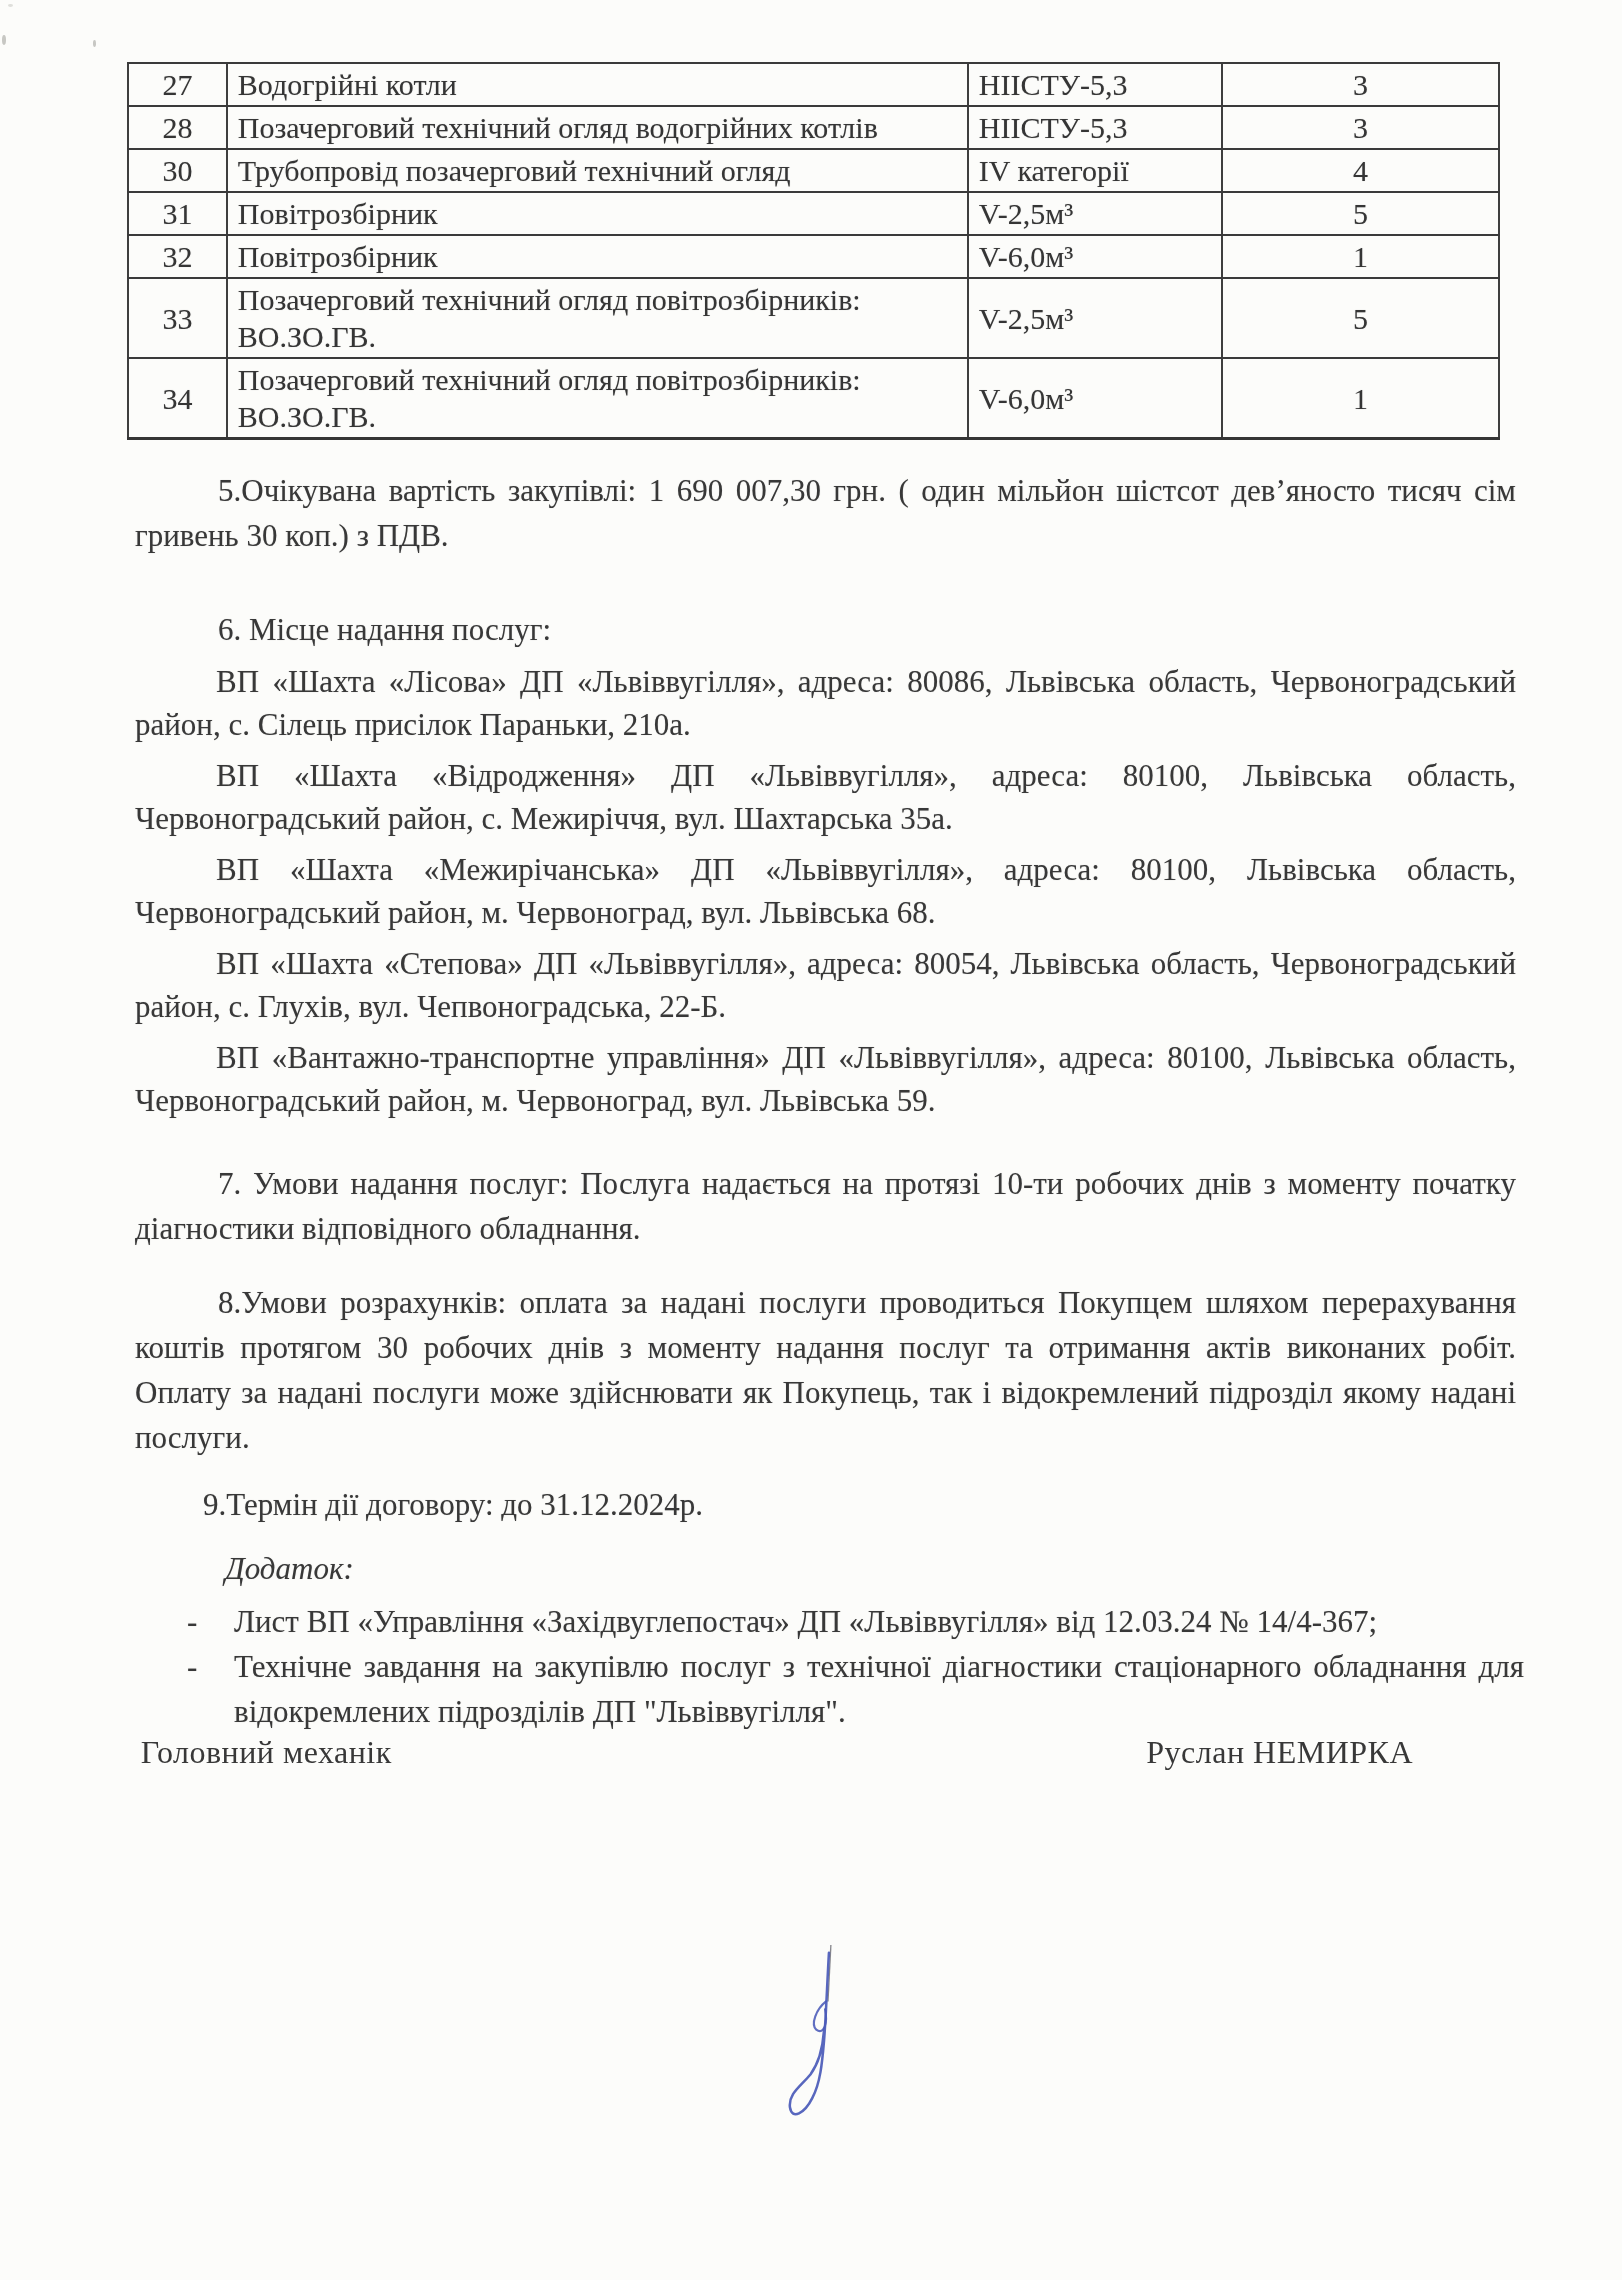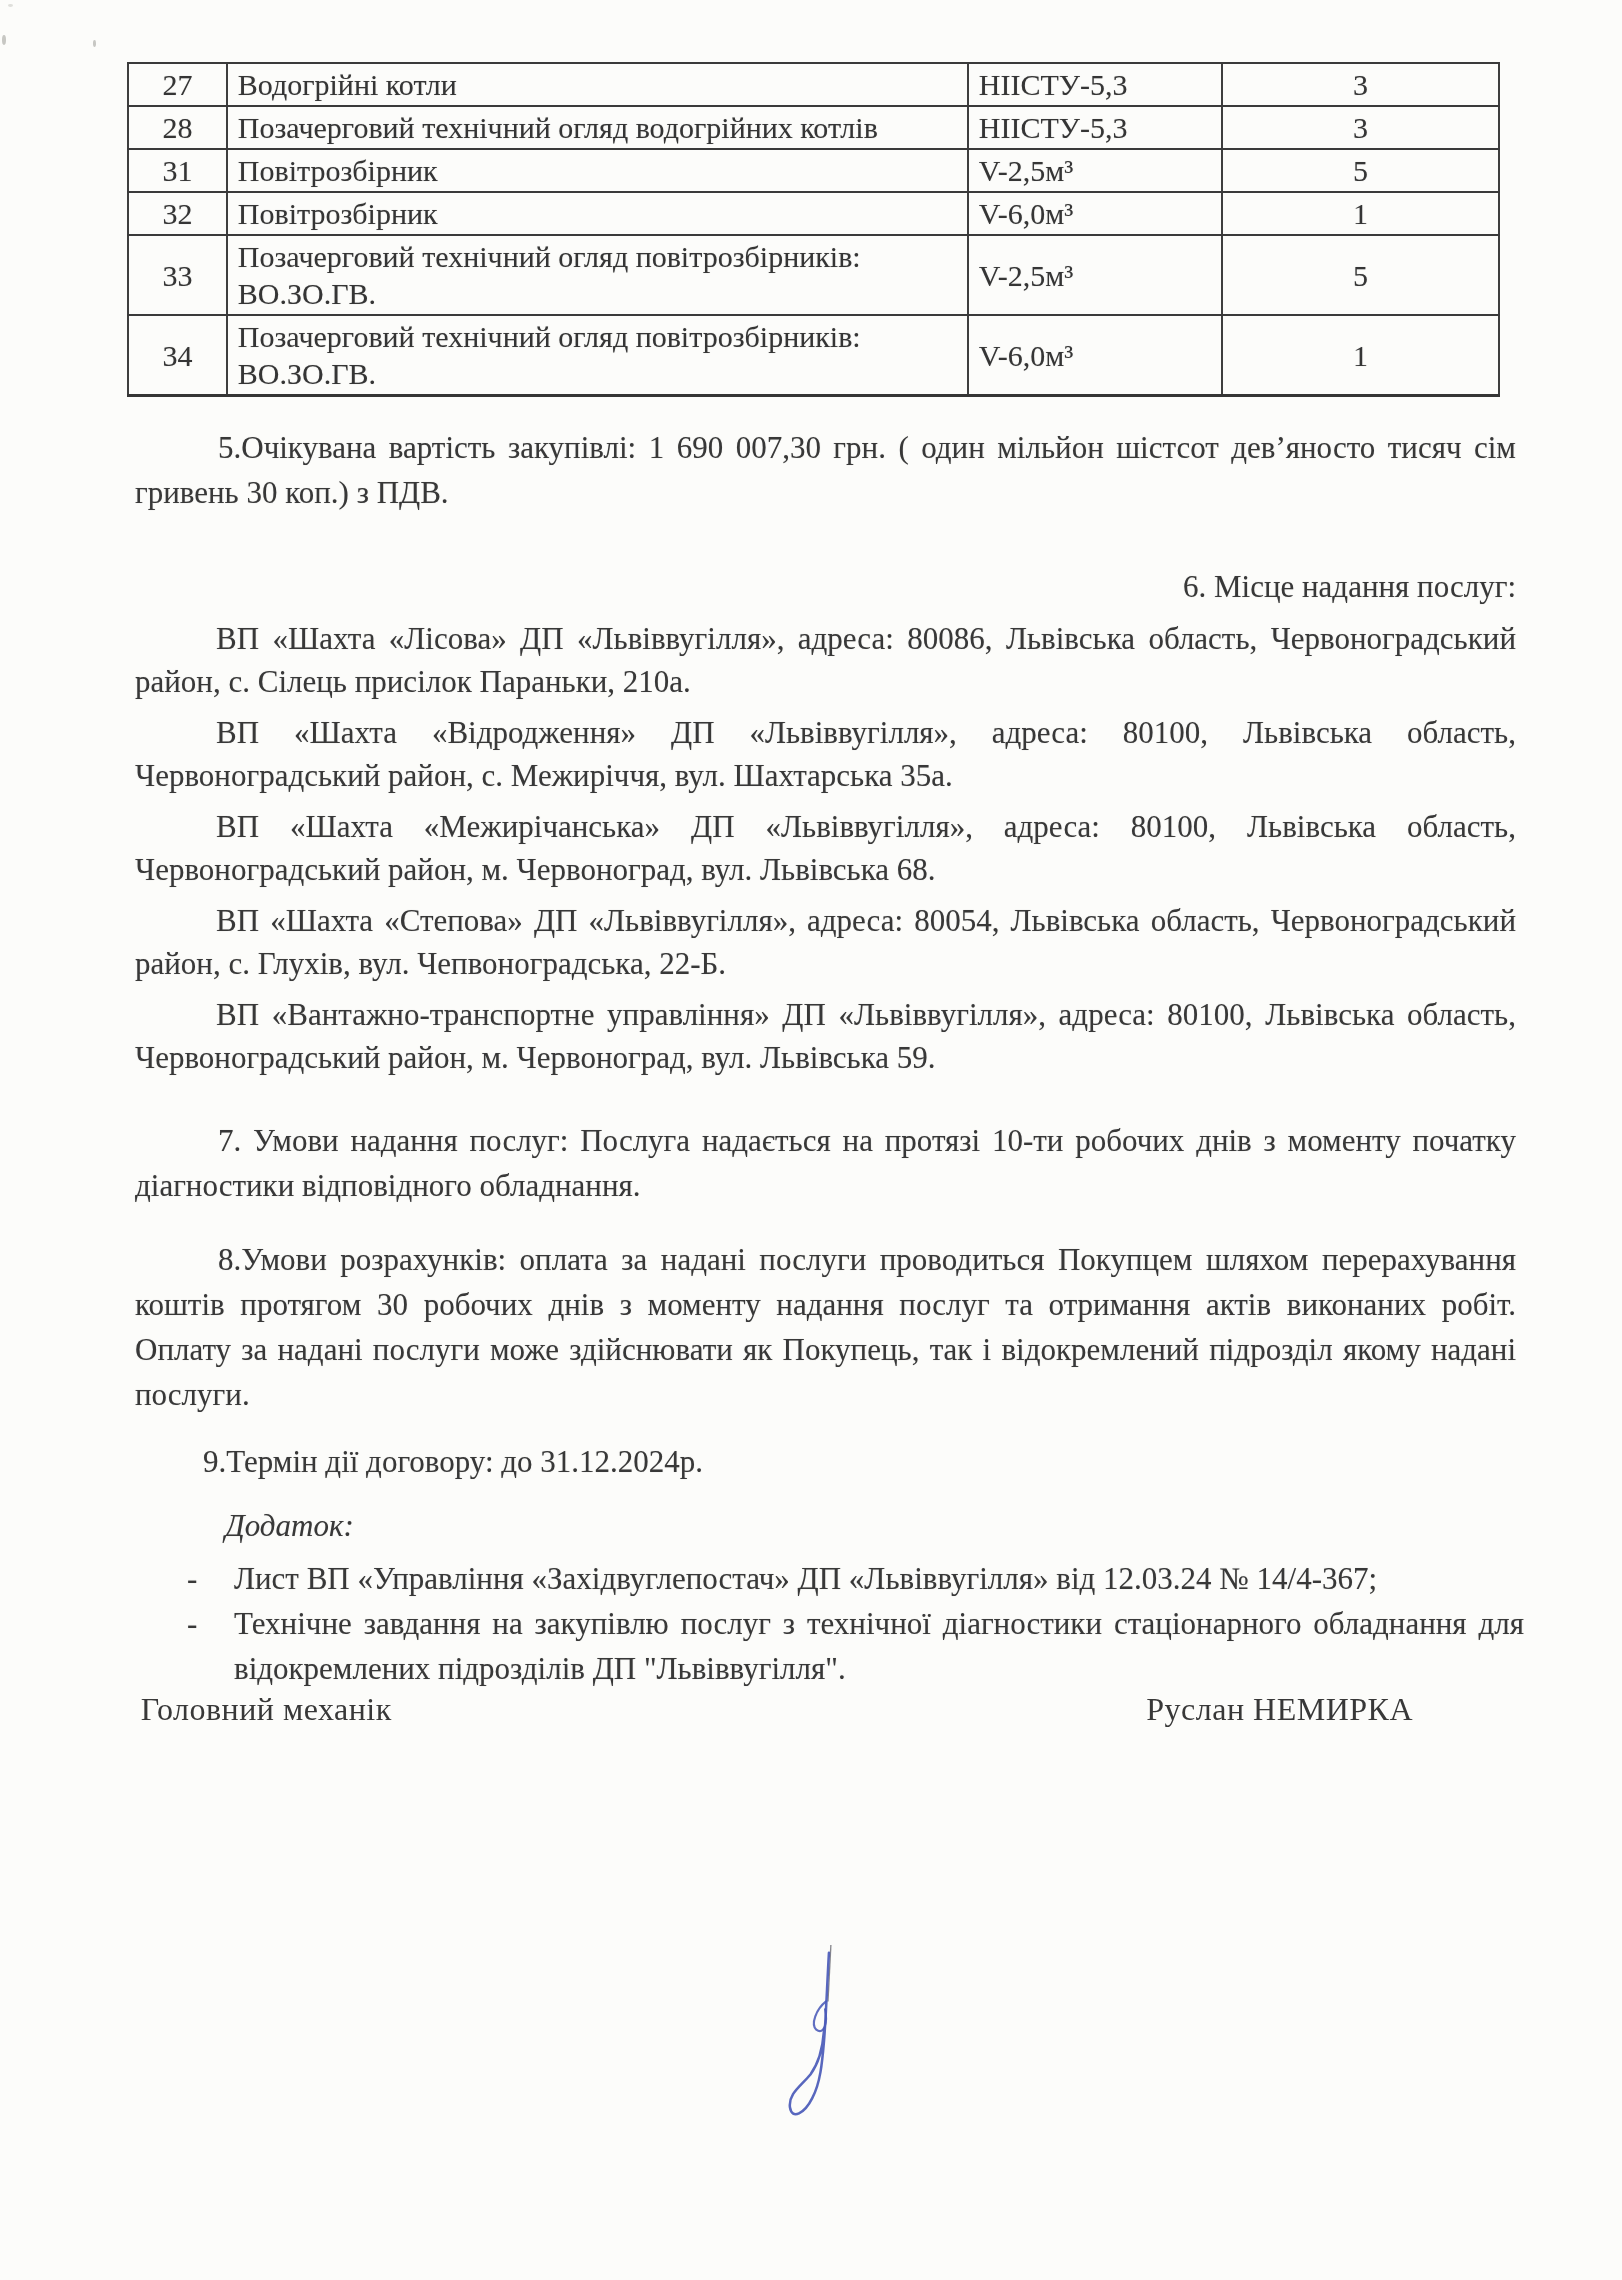--- a/index.html
+++ b/index.html
@@ -43,21 +43,21 @@
   td.qty { text-align:center; }
   tr.single { height:43px; }
   tr.tall   { height:78px; }
 
   .para {
     margin:8px; font-size:31px; line-height:45px;
     text-align:justify;
     text-shadow:0 0 1px rgba(55,55,55,.28);
   }
   .p5   { margin-top:28px; text-indent:83px; }
-  .p6h  { margin-top:49px; text-indent:83px; text-align:right; }
+  .p6h  { margin-top:49px; text-indent:83px; text-align:left; }
   .addr { text-indent:81px; line-height:43px; }
   .p7   { margin-top:39px; text-indent:83px; }
   .p8   { margin-top:29px; text-indent:83px; }
   .p9   { margin-top:21.5px; text-indent:68px; text-align:left; }
   .apph { margin-top:19.5px; text-indent:90px; font-style:italic; text-align:left; }
   .bullet { position:relative; margin:0; padding-left:107px; font-size:31px; line-height:45px; text-align:justify; text-shadow:0 0 1px rgba(55,55,55,.28); }
   .bullet .dash { position:absolute; left:60px; top:0; }
 
   .sig-row {
     display:flex; justify-content:space-between; align-items:baseline;
@@ -89,20 +89,26 @@
           <td class="num">27</td>
           <td class="desc">Водогрійні котли</td>
           <td class="type">НІІСТУ-5,3</td>
           <td class="qty">3</td>
         </tr>
         <tr class="single">
           <td class="num">28</td>
           <td class="desc">Позачерговий технічний огляд водогрійних котлів</td>
           <td class="type">НІІСТУ-5,3</td>
           <td class="qty">3</td>
+        </tr>
+        <tr class="single">
+          <td class="num">30</td>
+          <td class="desc">Трубопровід позачерговий технічний огляд</td>
+          <td class="type">IV категорії</td>
+          <td class="qty">4</td>
         </tr>
         <tr class="single">
           <td class="num">31</td>
           <td class="desc">Повітрозбірник</td>
           <td class="type">V-2,5м³</td>
           <td class="qty">5</td>
         </tr>
         <tr class="single">
           <td class="num">32</td>
           <td class="desc">Повітрозбірник</td>

